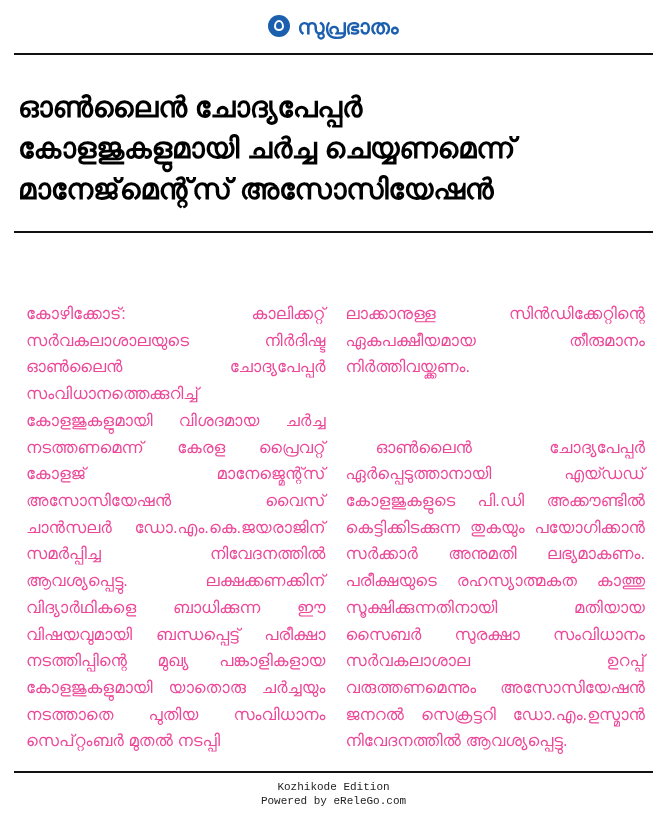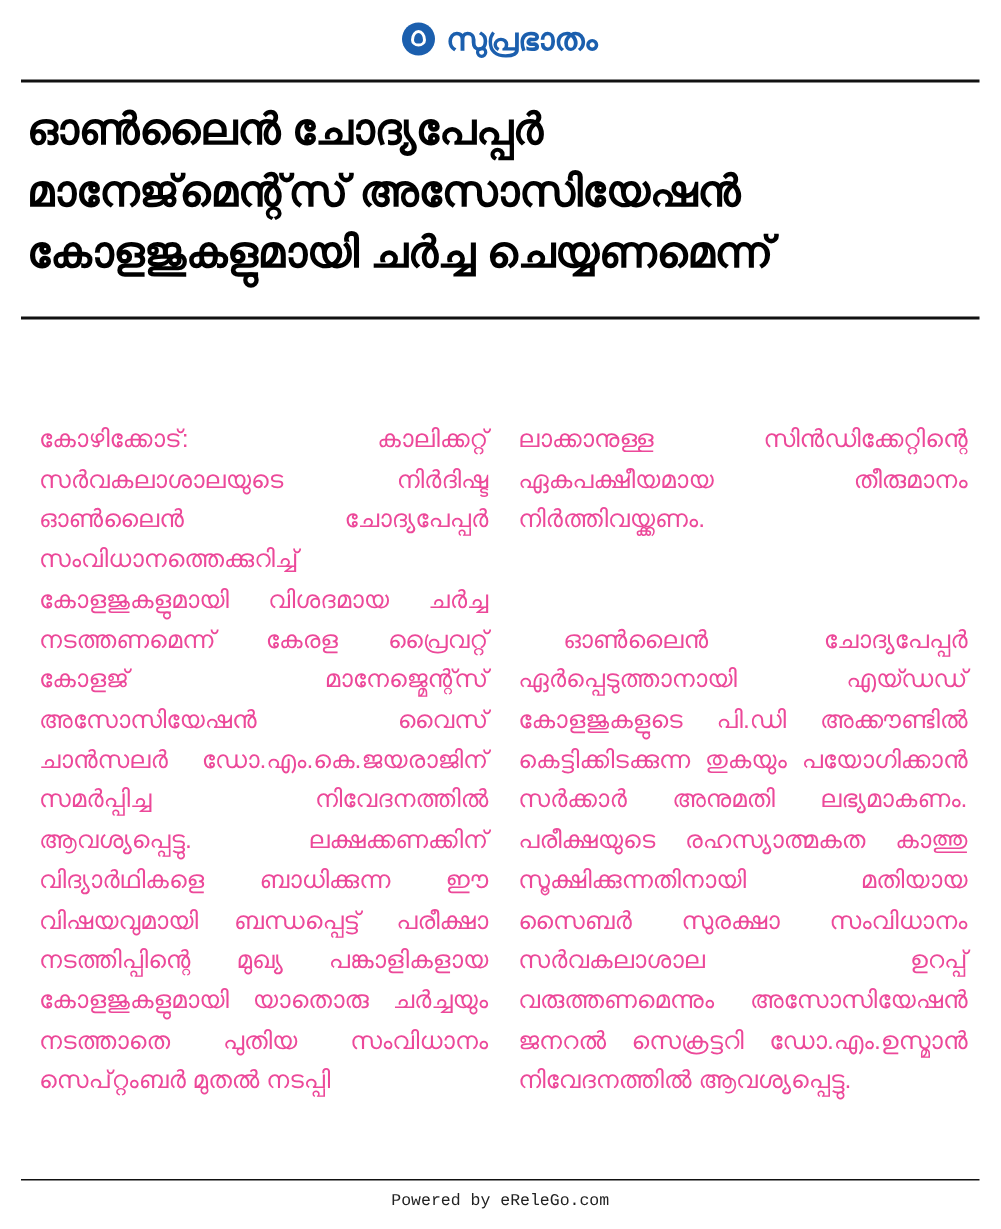--- a/index.html
+++ b/index.html
@@ -59,21 +59,21 @@
 
   .rule {
     height: 2px;
     background: #111111;
     margin: 0 14px;
   }
   .rule-top { margin-top: 2px; }
 
   
   .headline {
-    padding: 12px 18px 14px 18px;
+    padding: 32px 18px 14px 18px;
   }
   .headline-line {
     font-size: 29px;
     font-weight: bold;
     line-height: 1.42;
     color: #000000;
     letter-spacing: -0.2px;
   }
 
   .rule-under-headline {
@@ -133,34 +133,35 @@
 
   <div class="masthead">
     <span class="masthead-logo"></span>
     <span class="masthead-title">സുപ്രഭാതം</span>
   </div>
 
   <div class="rule rule-top"></div>
 
   <div class="headline">
     <div class="headline-line">ഓൺലൈൻ ചോദ്യപേപ്പർ</div>
+    <div class="headline-line">കോളജുകളുമായി ചർച്ച ചെയ്യണമെന്ന്</div>
     <div class="headline-line">മാനേജ്‌മെന്റ്‌സ് അസോസിയേഷൻ</div>
-    <div class="headline-line">കോളജുകളുമായി ചർച്ച ചെയ്യണമെന്ന്</div>
   </div>
 
   <div class="rule-under-headline"></div>
 
   <div class="body-wrap">
     <div class="col">
       <p>കോഴിക്കോട്: കാലിക്കറ്റ് സർവകലാശാലയുടെ നിർദിഷ്ട ഓൺലൈൻ ചോദ്യപേപ്പർ സംവിധാനത്തെക്കുറിച്ച് കോളജുകളുമായി വിശദമായ ചർച്ച നടത്തണമെന്ന് കേരള പ്രൈവറ്റ് കോളജ് മാനേജ്മെന്റ്സ് അസോസിയേഷൻ വൈസ് ചാൻസലർ ഡോ.എം.കെ.ജയരാജിന് സമർപ്പിച്ച നിവേദനത്തിൽ ആവശ്യപ്പെട്ടു. ലക്ഷക്കണക്കിന് വിദ്യാർഥികളെ ബാധിക്കുന്ന ഈ വിഷയവുമായി ബന്ധപ്പെട്ട് പരീക്ഷാ നടത്തിപ്പിന്റെ മുഖ്യ പങ്കാളികളായ കോളജുകളുമായി യാതൊരു ചർച്ചയും നടത്താതെ പുതിയ സംവിധാനം സെപ്റ്റംബർ മുതൽ നടപ്പി</p>
     </div>
     <div class="col">
       <p>ലാക്കാനുള്ള സിൻഡിക്കേറ്റിന്റെ ഏകപക്ഷീയമായ തീരുമാനം നിർത്തിവയ്ക്കണം.</p>
       <p>ഓൺലൈൻ ചോദ്യപേപ്പർ ഏർപ്പെടുത്താനായി എയ്ഡഡ് കോളജുകളുടെ പി.ഡി അക്കൗണ്ടിൽ കെട്ടിക്കിടക്കുന്ന തുകയും പയോഗിക്കാൻ സർക്കാർ അനുമതി ലഭ്യമാകണം. പരീക്ഷയുടെ രഹസ്യാത്മകത കാത്തു സൂക്ഷിക്കുന്നതിനായി മതിയായ സൈബർ സുരക്ഷാ സംവിധാനം സർവകലാശാല ഉറപ്പ് വരുത്തണമെന്നും അസോസിയേഷൻ ജനറൽ സെക്രട്ടറി ഡോ.എം.ഉസ്മാൻ നിവേദനത്തിൽ ആവശ്യപ്പെട്ടു.</p>
     </div>
   </div>
 
   <div class="footer">
     <div class="footer-rule"></div>
+    <div class="footer-line">Kozhikode Edition</div>
     <div class="footer-line">Powered by eReleGo.com</div>
   </div>
 
 </div>
 
 </body></html>

